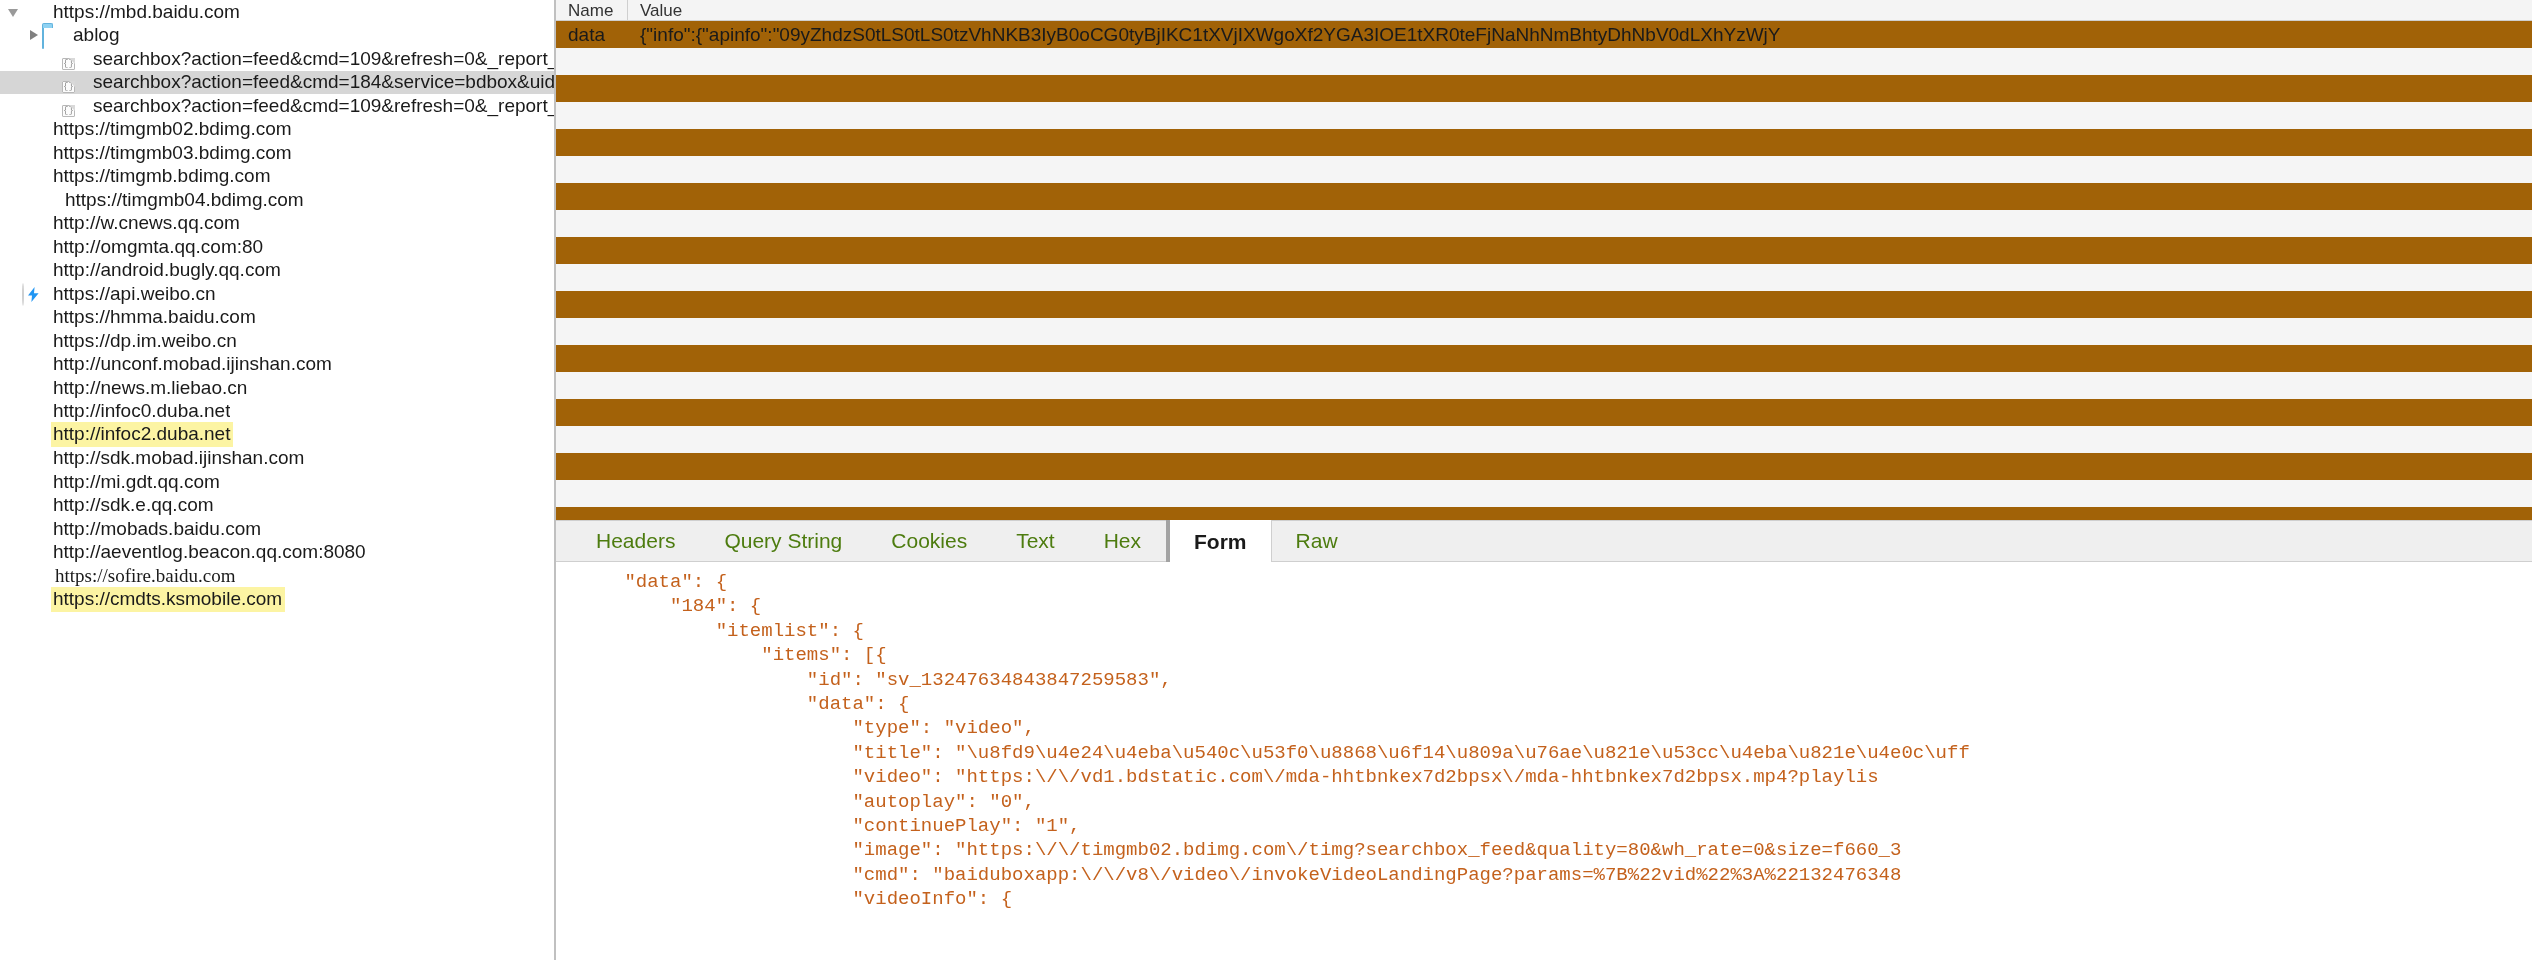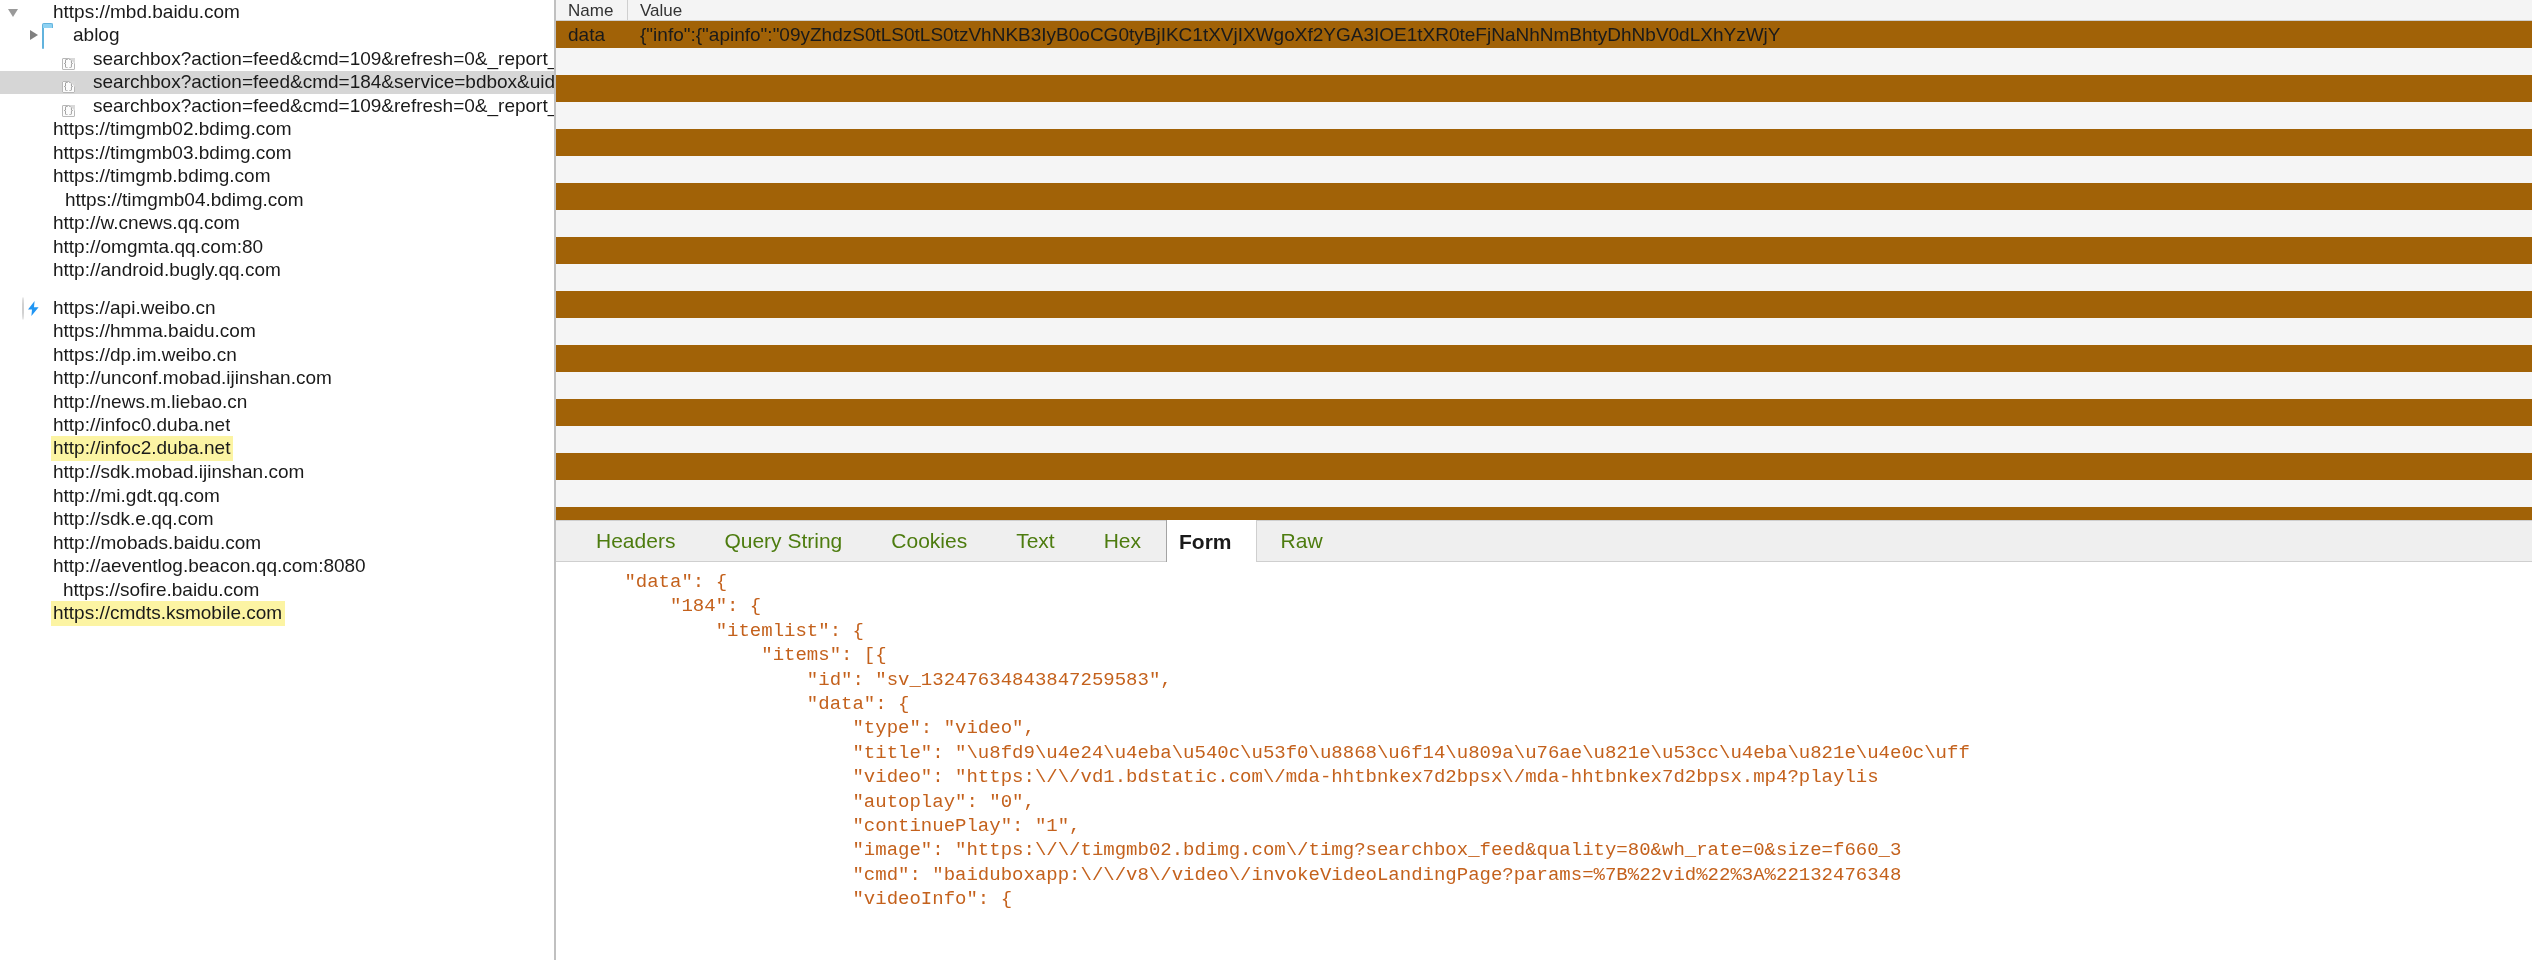--- a/index.html
+++ b/index.html
@@ -238,26 +238,25 @@
     align-items: center;
     font-size: 21px;
     color: #4d7c0f;
     cursor: default;
     border-right: 1px solid transparent;
   }
   .tab.active {
     background: #ffffff;
     color: #1a1a1a;
     font-weight: bold;
-    border-left: 1px solid #a3a3a3;
+    border-left: 4px solid #a3a3a3;
     border-right: 1px solid #cfcfcf;
     margin-top: -1px;
     margin-bottom: -1px;
     padding-top: 1px;
-    padding-left: 12px;
   }
 
   
   #json-body {
     flex: 1 1 auto;
     overflow: hidden;
     background: #ffffff;
     padding: 8px 0 0 0;
     font-family: "Liberation Mono", monospace;
     font-size: 19px;
@@ -331,21 +330,21 @@
         <div class="tree-row" style="padding-left: 6px;">
           <span class="twisty "></span>
           <span class="icon-slot"><span class="ic-globe"></span></span>
           <span class="lbl">http://omgmta.qq.com:80</span>
         </div>
         <div class="tree-row" style="padding-left: 6px;">
           <span class="twisty "></span>
           <span class="icon-slot"><span class="ic-globe"></span></span>
           <span class="lbl">http://android.bugly.qq.com</span>
         </div>
-        <div class="tree-row" style="padding-left: 6px; margin-top: 14px;">
+        <div class="tree-row" style="padding-left: 6px;">
           <span class="twisty "></span>
           <span class="icon-slot"><span class="ic-bolt"><svg width="13" height="15" viewBox="0 0 13 15">
                 <path d="M7.6 0 1 8.4h4L4.4 15 11.6 6.2H7z" fill="#2196f3"></path>
               </svg></span></span>
           <span class="lbl">https://api.weibo.cn</span>
         </div>
         <div class="tree-row" style="padding-left: 6px;">
           <span class="twisty "></span>
           <span class="icon-slot"><span class="ic-globe"></span></span>
           <span class="lbl">https://hmma.baidu.com</span>
@@ -393,21 +392,21 @@
         <div class="tree-row" style="padding-left: 6px;">
           <span class="twisty "></span>
           <span class="icon-slot"><span class="ic-globe"></span></span>
           <span class="lbl">http://mobads.baidu.com</span>
         </div>
         <div class="tree-row" style="padding-left: 6px;">
           <span class="twisty "></span>
           <span class="icon-slot"><span class="ic-globe"></span></span>
           <span class="lbl">http://aeventlog.beacon.qq.com:8080</span>
         </div>
-        <div class="tree-row" style="padding-left: 16px;">
+        <div class="tree-row" style="padding-left: 8px; font-family: Liberation Serif, serif;">
           <span class="twisty "></span>
           <span class="icon-slot"><span class="ic-globe"></span></span>
           <span class="lbl">https://sofire.baidu.com</span>
         </div>
         <div class="tree-row" style="padding-left: 6px; text-align: right;">
           <span class="twisty "></span>
           <span class="icon-slot"><span class="ic-globe"></span></span>
           <span class="lbl hl">https://cmdts.ksmobile.com</span>
         </div>
       </div>

